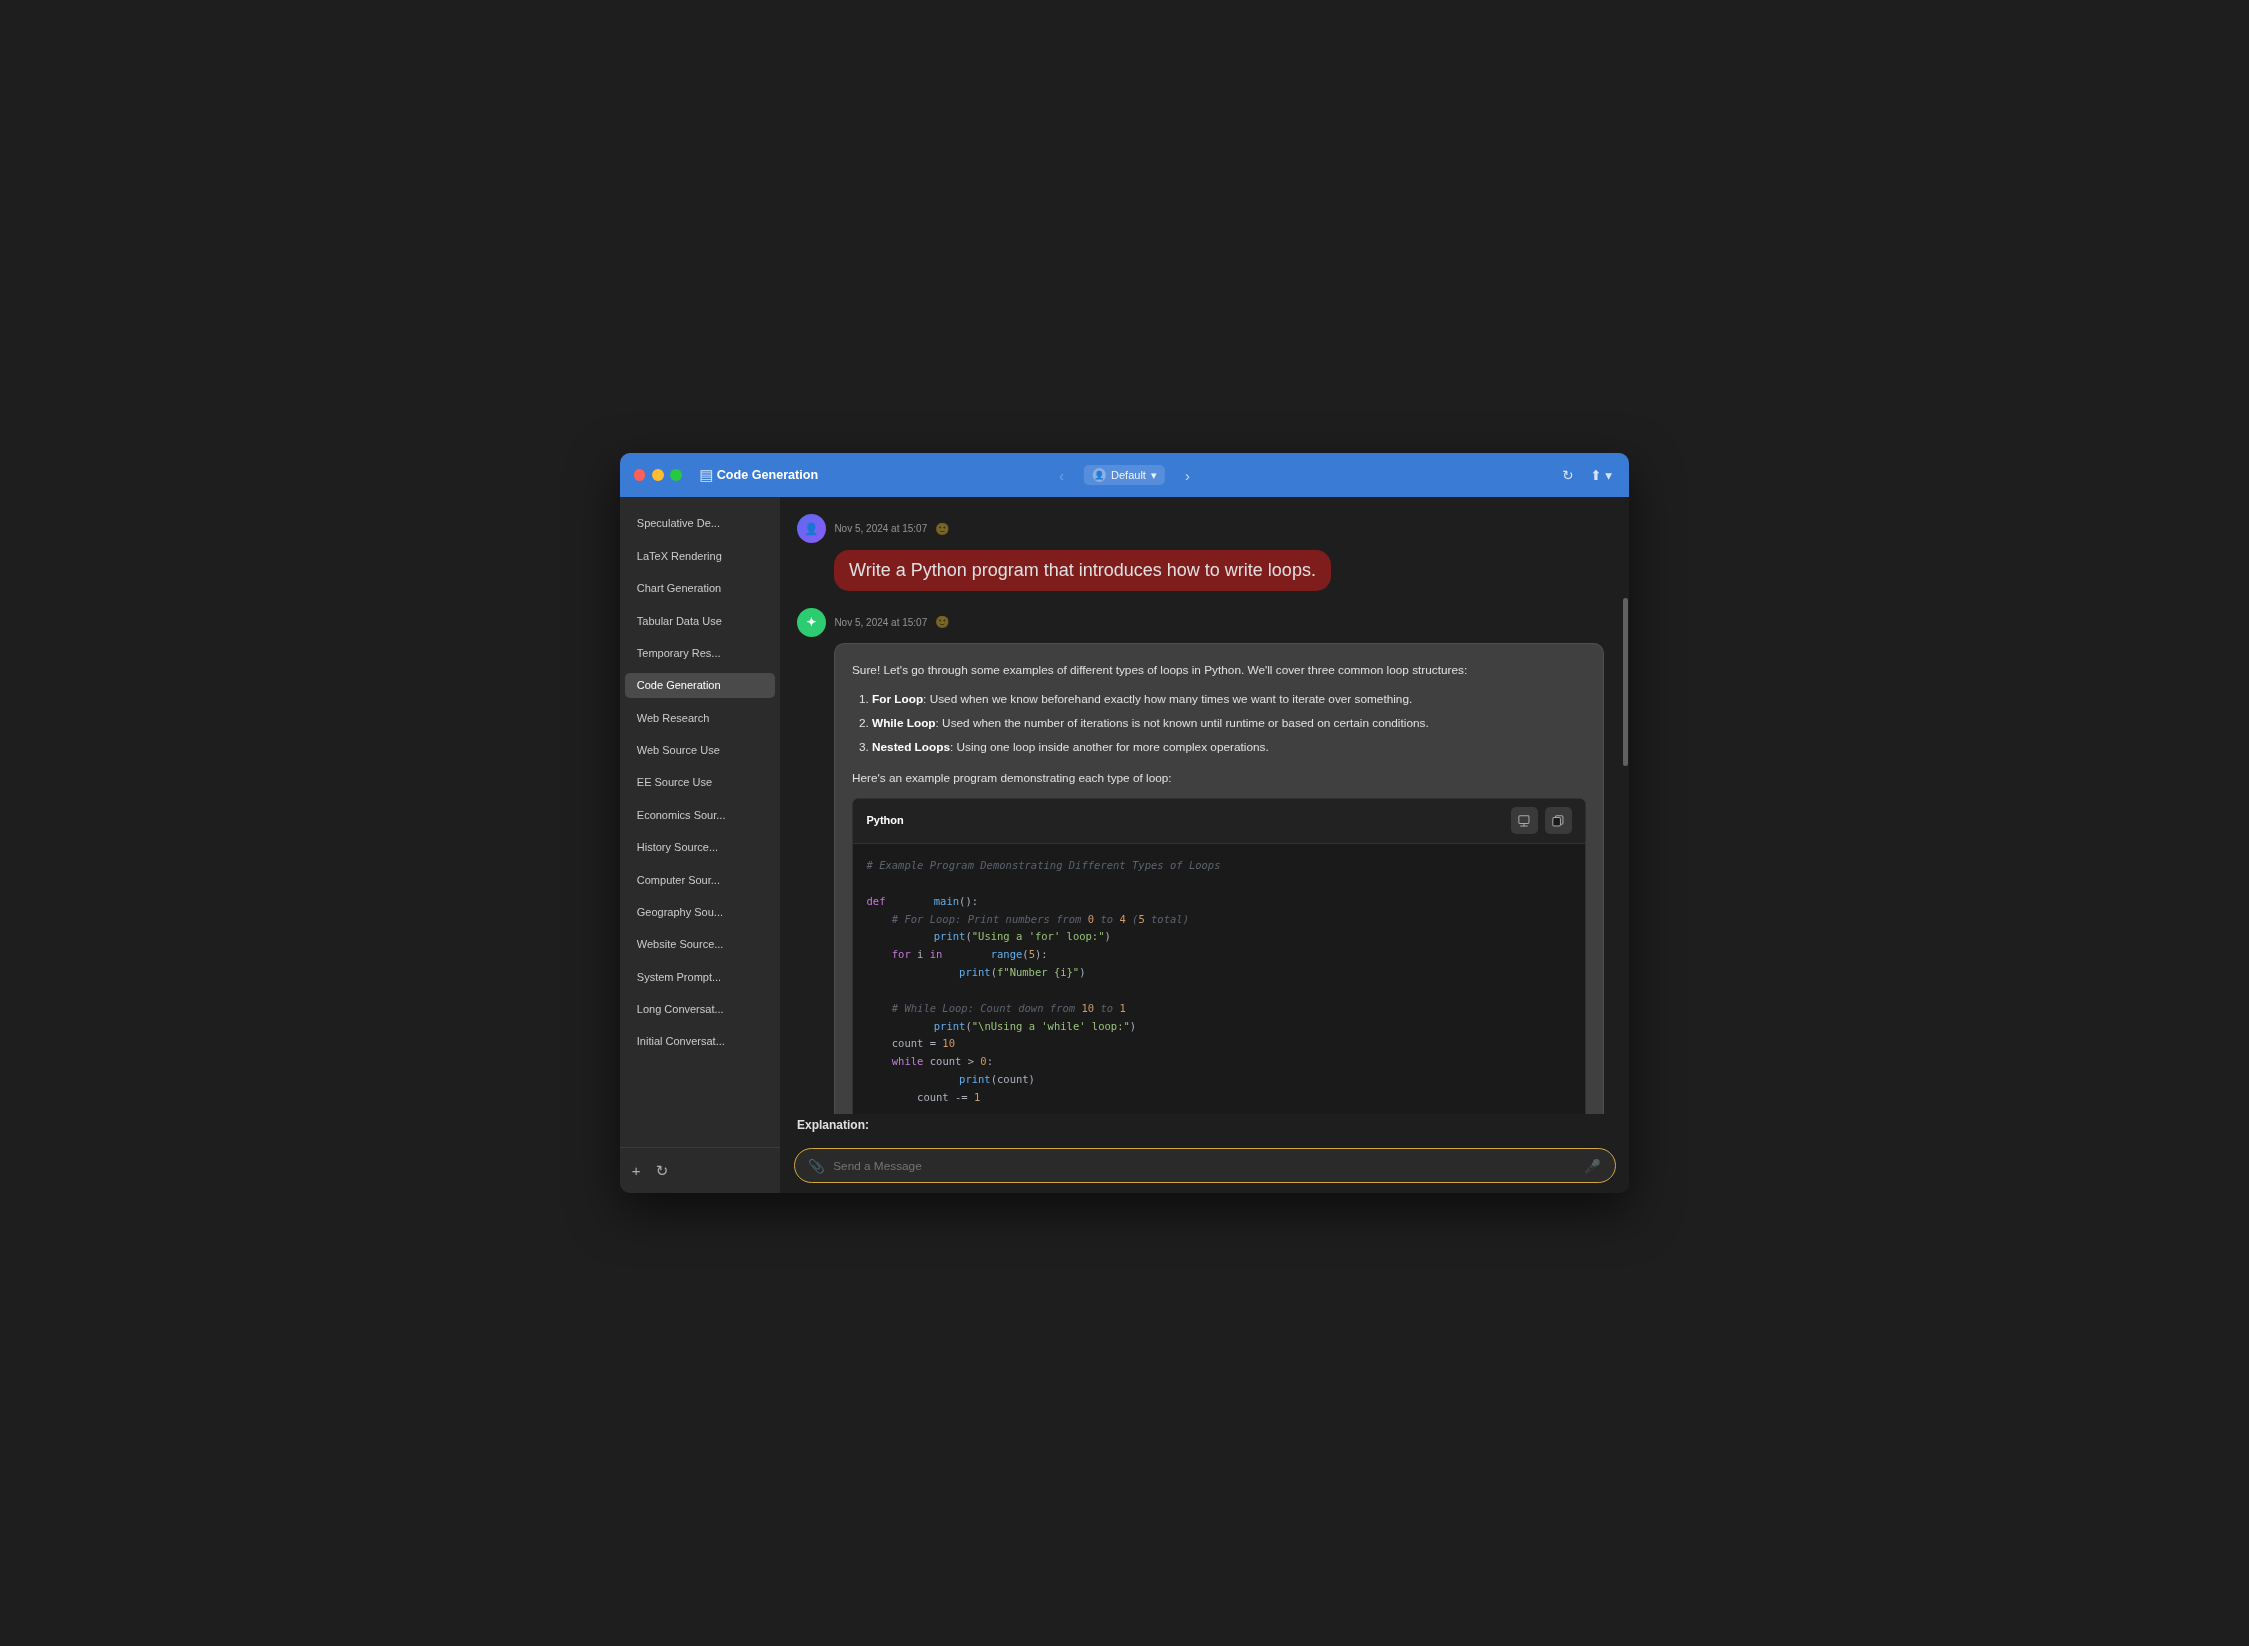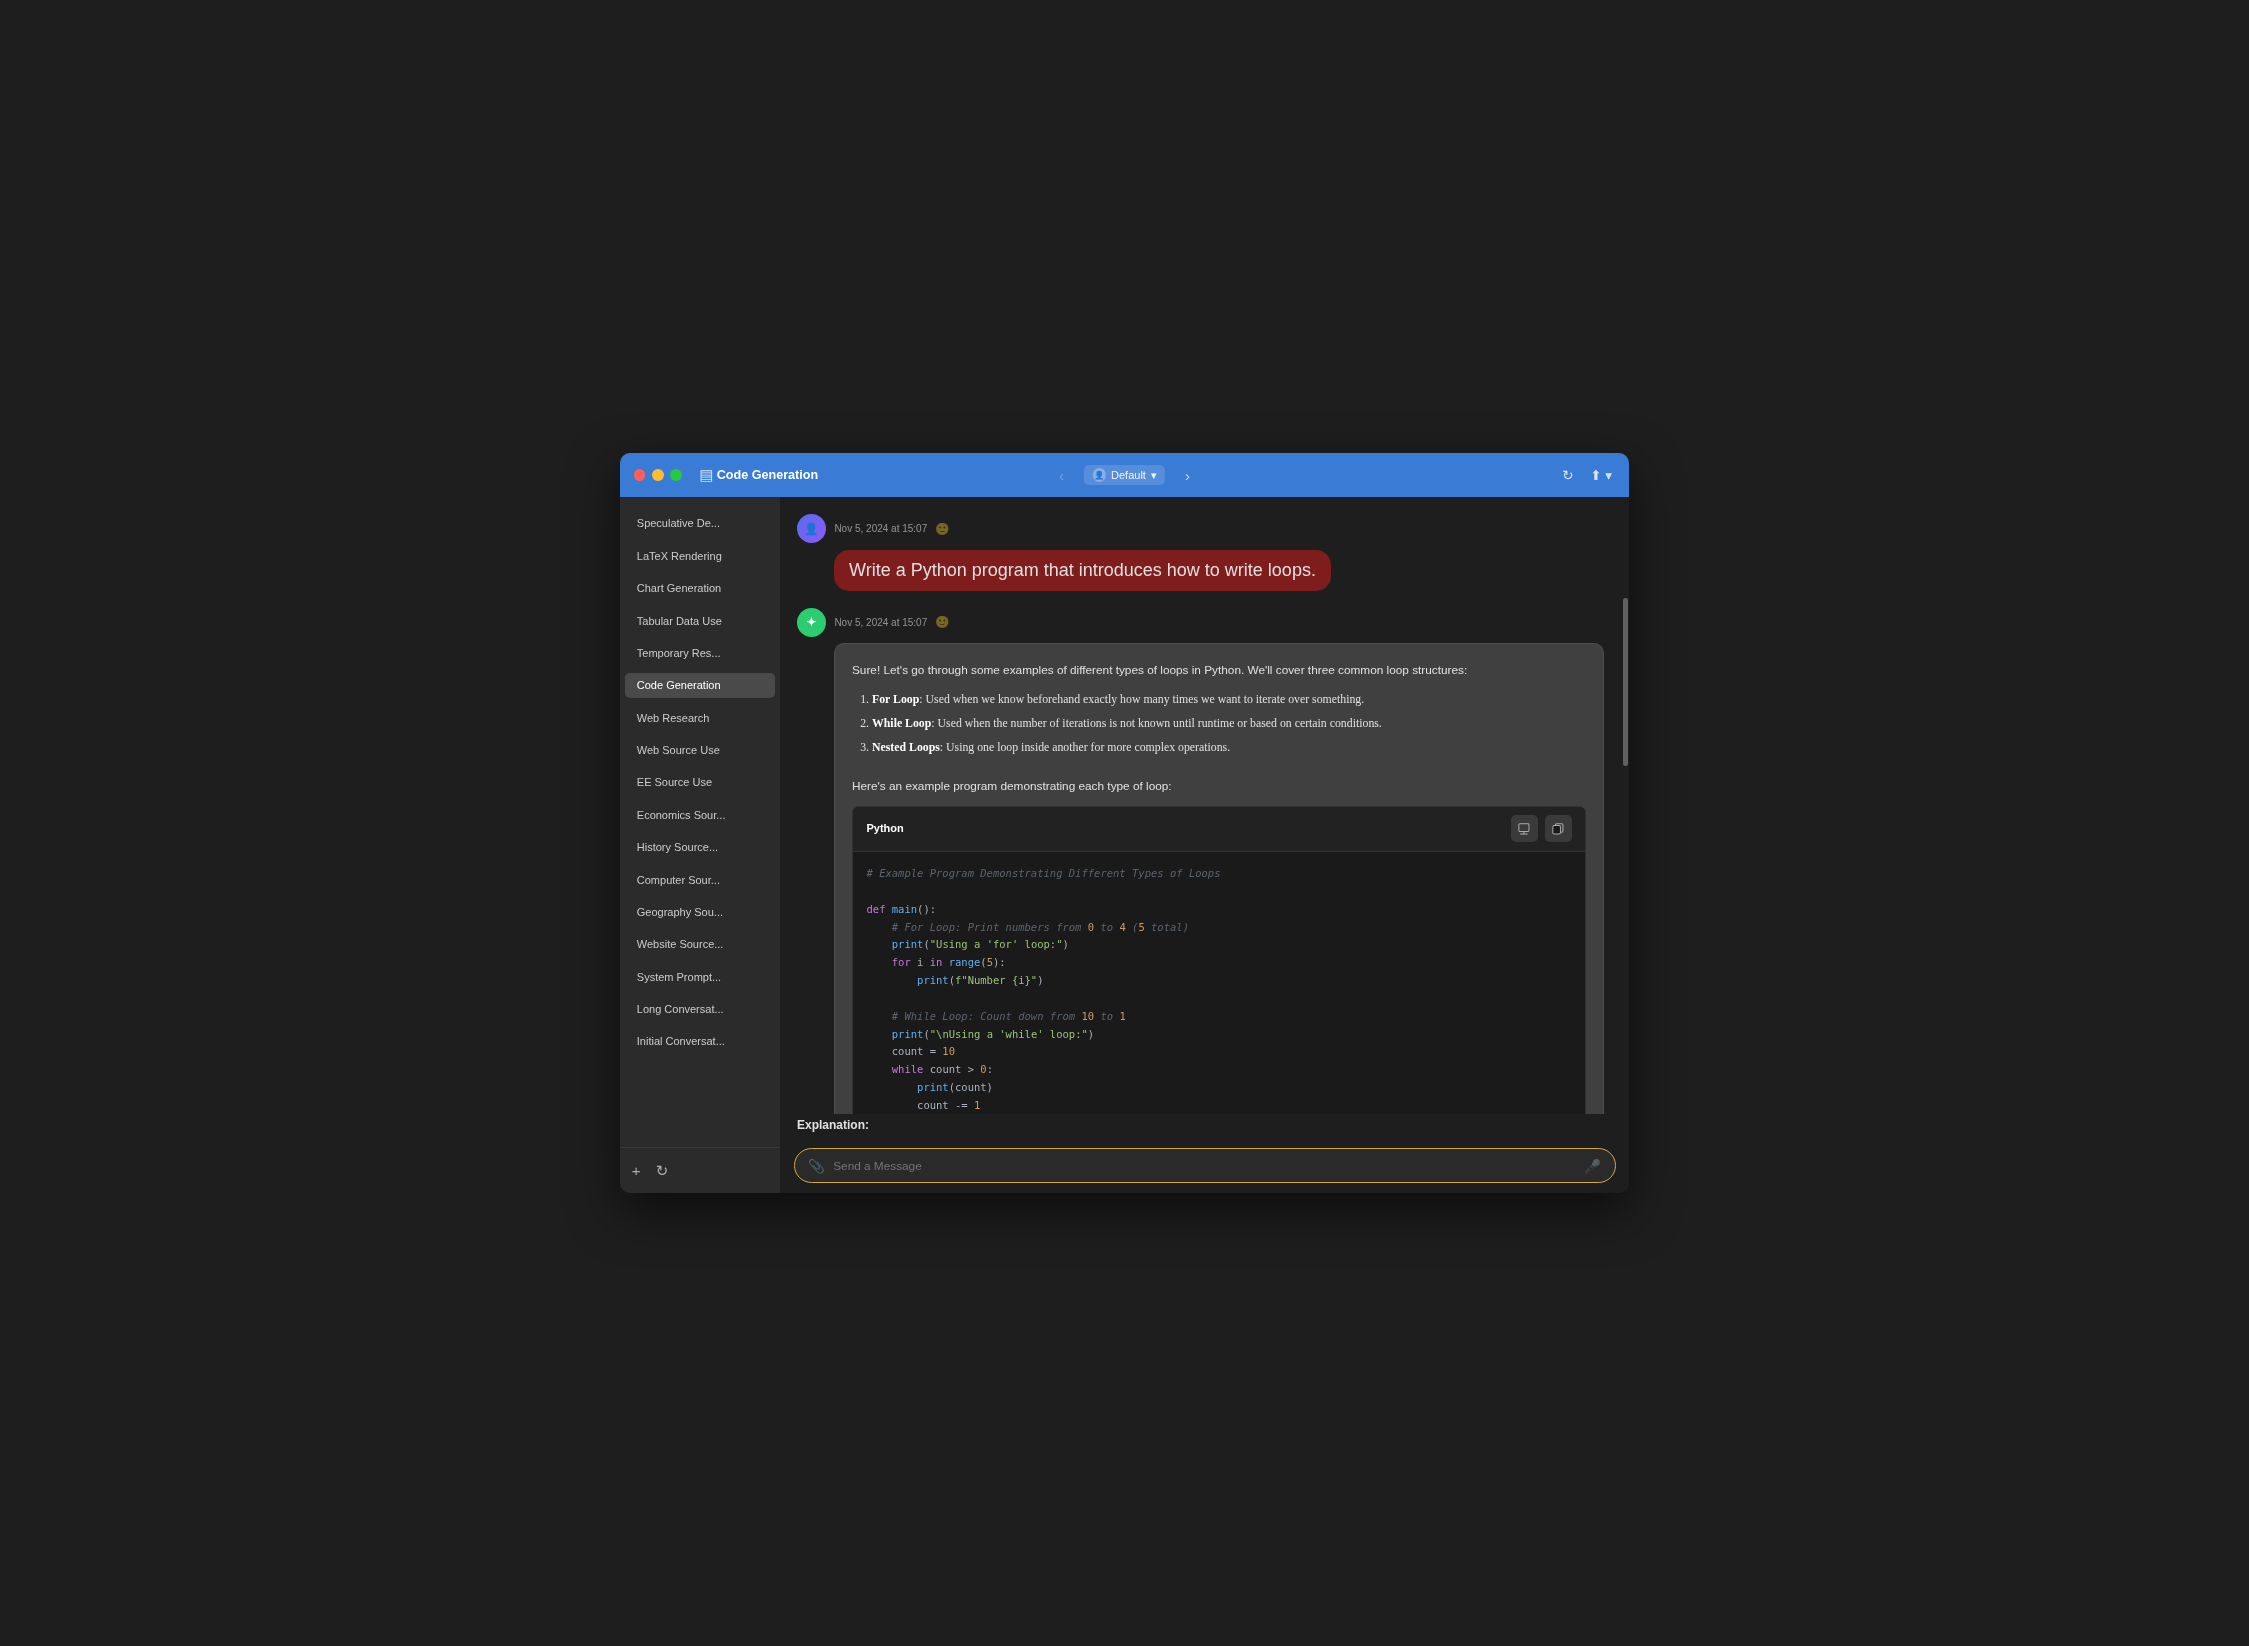--- a/index.html
+++ b/index.html
@@ -251,21 +251,21 @@
     .ai-content {
       background: #404040;
       border: 0.8px solid rgba(255,255,255,0.08);
       border-radius: 10px;
       padding: 17px;
       color: #e0e0e0;
       font-size: 11.8px;
       line-height: 1.6;
     }
     .ai-content p { margin-bottom: 10px; }
-    .ai-content ol { padding-left: 20px; margin-bottom: 20px; font-family: Liberation Serif, serif; }
+    .ai-content ol { padding-left: 20px; margin-bottom: 12px; }
     .ai-content ol li { margin-bottom: 5px; }
     .ai-content b { color: #ffffff; }
     
     .code-block {
       background: #1a1a1a;
       border: 0.8px solid rgba(255,255,255,0.1);
       border-radius: 6.7px;
       margin-top: 10px;
       overflow: hidden;
     }
@@ -309,21 +309,21 @@
       font-family: 'SF Mono', 'Monaco', 'Consolas', monospace;
       font-size: 10.5px;
       line-height: 1.7;
       color: #abb2bf;
     }
     
     .c-comment { color: #5c6370; font-style: italic; }
     .c-keyword { color: #c678dd; }
     .c-string { color: #98c379; }
     .c-number { color: #d19a66; }
-    .c-func { color: #61afef; }
+    .c-func { color: #61afef; margin-left: 42px; }
     
     .input-bar {
       padding: 10px 13.5px;
       background: #1e1e1e;
       flex-shrink: 0;
     }
     .input-container {
       display: flex;
       align-items: center;
       background: #2a2a2a;

